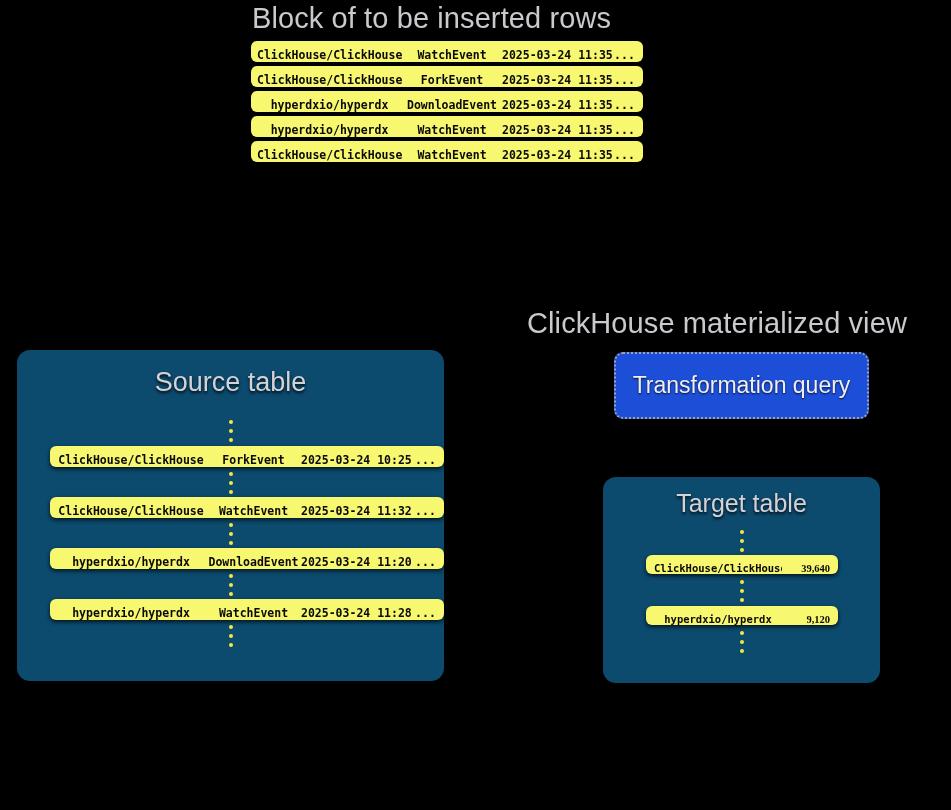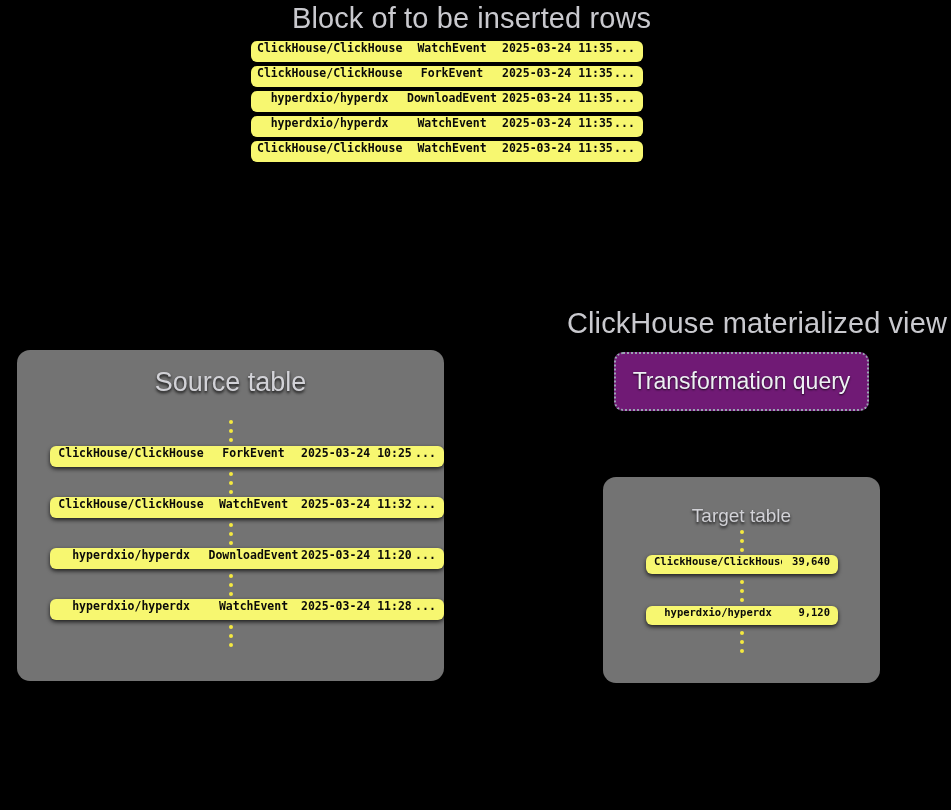--- a/index.html
+++ b/index.html
@@ -18,60 +18,59 @@
 
   
   .heading {
     position: absolute;
     color: #c9c9ce;
     font-size: 29px;
     font-weight: 400;
     letter-spacing: 0.1px;
     white-space: nowrap;
     text-shadow: 0 2px 3px rgba(0,0,0,0.9);
-    margin-left: 40px;
   }
   #block-heading { left: 252px; top: 2px; }
   #imv-heading   { left: 527px; top: 307px; }
 
   
   .panel {
     position: absolute;
-    background: #737373;
+    background: #0c4a6e;
     border-radius: 13px;
     box-shadow: 0 3px 10px rgba(0,0,0,0.65);
   }
   #source-panel { left: 17px;  top: 350px; width: 427px; height: 331px; }
   #target-panel { left: 603px; top: 477px; width: 277px; height: 206px; }
 
   .panel-title {
     position: absolute;
     left: 0;
     width: 100%;
     text-align: center;
     color: #d2d2d7;
     font-size: 27px;
     font-weight: 400;
     white-space: nowrap;
     text-shadow: 0 2px 3px rgba(0,0,0,0.85);
   }
   #source-panel .panel-title { top: 17px; }
-  #target-panel .panel-title { top: 28px; font-size: 19px; }
+  #target-panel .panel-title { top: 12px; font-size: 25px; }
 
   
   .row {
     position: absolute;
     background: #f7f770;
     border-radius: 6px;
     color: #0a0a0a;
     font-family: "DejaVu Sans Mono", monospace;
     font-weight: bold;
     box-shadow: 0 2px 4px rgba(0,0,0,0.75);
     display: flex;
-    align-items: flex-start;
+    align-items: flex-end;
     box-sizing: border-box;
   }
   .row .cell {
     text-align: center;
     white-space: nowrap;
     overflow: hidden;
   }
 
   
   .block-row {
@@ -101,21 +100,21 @@
 
   
   .tgt-row {
     left: 43px;
     width: 192px;
     height: 19px;
     font-size: 10.5px;
     padding: 0 8px;
   }
   .tgt-row .c-repo  { flex: 1 1 auto; text-align: center; }
-  .tgt-row .c-count { flex: 0 0 48px; text-align: right; }
+  .tgt-row .c-count { flex: 0 0 48px; text-align: right; font-family: Liberation Serif, serif; }
 
   
   .vdots {
     position: absolute;
     display: flex;
     flex-direction: column;
     align-items: center;
     justify-content: space-between;
   }
   .vdots span {
@@ -127,22 +126,22 @@
   }
   #source-panel .vdots { left: 50%; margin-left: -2px; height: 22px; }
   #target-panel .vdots { left: 50%; margin-left: -2px; height: 22px; }
 
   
   #transformation-query {
     position: absolute;
     left: 614px;
     top: 352px;
     width: 255px;
-    height: 59px;
-    background: #701a75;
+    height: 67px;
+    background: #1d4ed8;
     border: 2px dotted #9aa3b2;
     border-radius: 9px;
     box-sizing: border-box;
     display: flex;
     align-items: center;
     justify-content: center;
     color: #eef0f4;
     font-size: 23px;
     font-weight: 400;
     white-space: nowrap;

